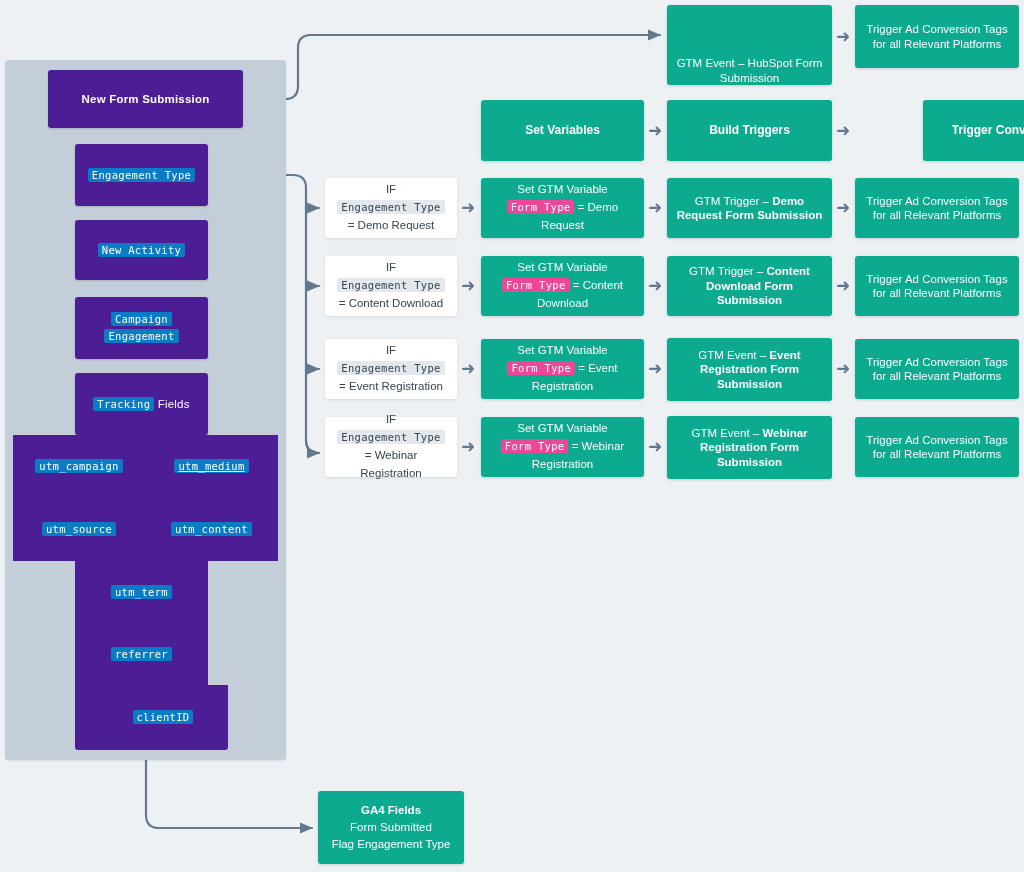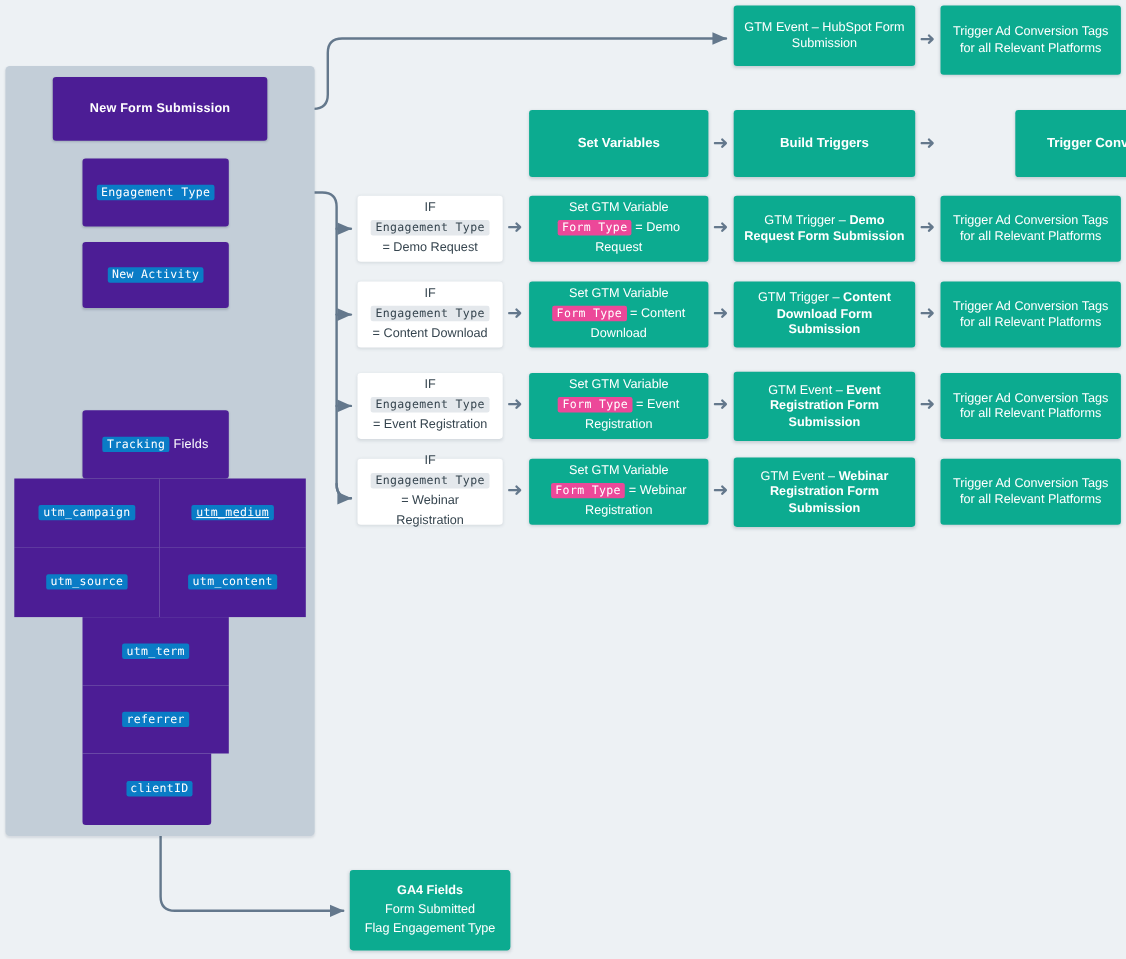--- a/index.html
+++ b/index.html
@@ -113,20 +113,26 @@
   </div>
 
   <div class="node blue" style="left:75px; top:144px; width:133px; height:62px;">
     <span class="lbl"><span class="code">Engagement Type</span></span>
   </div>
 
   <div class="node blue" style="left:75px; top:220px; width:133px; height:60px;">
     <span class="lbl"><span class="code">New Activity</span></span>
   </div>
 
+  <div class="node blue" style="left:75px; top:297px; width:133px; height:62px;">
+    <span class="lbl" style="line-height:1.45;">
+      <span class="code">Campaign</span><br>
+      <span class="code">Engagement</span>
+    </span>
+  </div>
 
   <div class="node blue" style="left:75px; top:373px; width:133px; height:62px;">
     <span class="lbl">
       <span class="code">Tracking</span>
       <span style="font-size:11.5px;font-weight:400;">Fields</span>
     </span>
   </div>
 
   <div class="node blue blue-grid" style="left:13px; top:435px; width:132px; height:63px;">
     <span class="lbl"><span class="code">utm_campaign</span></span>
@@ -140,25 +146,25 @@
   <div class="node blue blue-grid" style="left:145px; top:498px; width:133px; height:63px;">
     <span class="lbl"><span class="code">utm_content</span></span>
   </div>
 
   <div class="node blue blue-grid" style="left:75px; top:561px; width:133px; height:62px;">
     <span class="lbl"><span class="code">utm_term</span></span>
   </div>
   <div class="node blue blue-grid" style="left:75px; top:623px; width:133px; height:62px;">
     <span class="lbl"><span class="code">referrer</span></span>
   </div>
-  <div class="node blue blue-grid" style="left:75px; top:685px; width:117px; height:65px; border-radius:0 0 3px 3px;padding-left:23px;">
+  <div class="node blue blue-grid" style="left:75px; top:685px; width:153px; height:65px; border-radius:0 0 3px 3px;padding-left:23px;">
     <span class="lbl"><span class="code">clientID</span></span>
   </div>
 
-  <div class="node teal" style="left:667px; top:5px; width:165px; height:55px;">
+  <div class="node teal" style="left:667px; top:5px; width:165px; height:80px;align-items:flex-end;">
     <span class="lbl">GTM Event – HubSpot Form Submission</span>
   </div>
   <div class="arrow" style="left:836px; top:28px;">➜</div>
   <div class="node teal" style="left:855px; top:5px; width:164px; height:63px;">
     <span class="lbl">Trigger Ad Conversion Tags for all Relevant Platforms</span>
   </div>
 
   <div class="node teal hdr" style="left:481px; top:100px; width:163px; height:61px;">
     <span class="lbl">Set Variables</span>
   </div>

